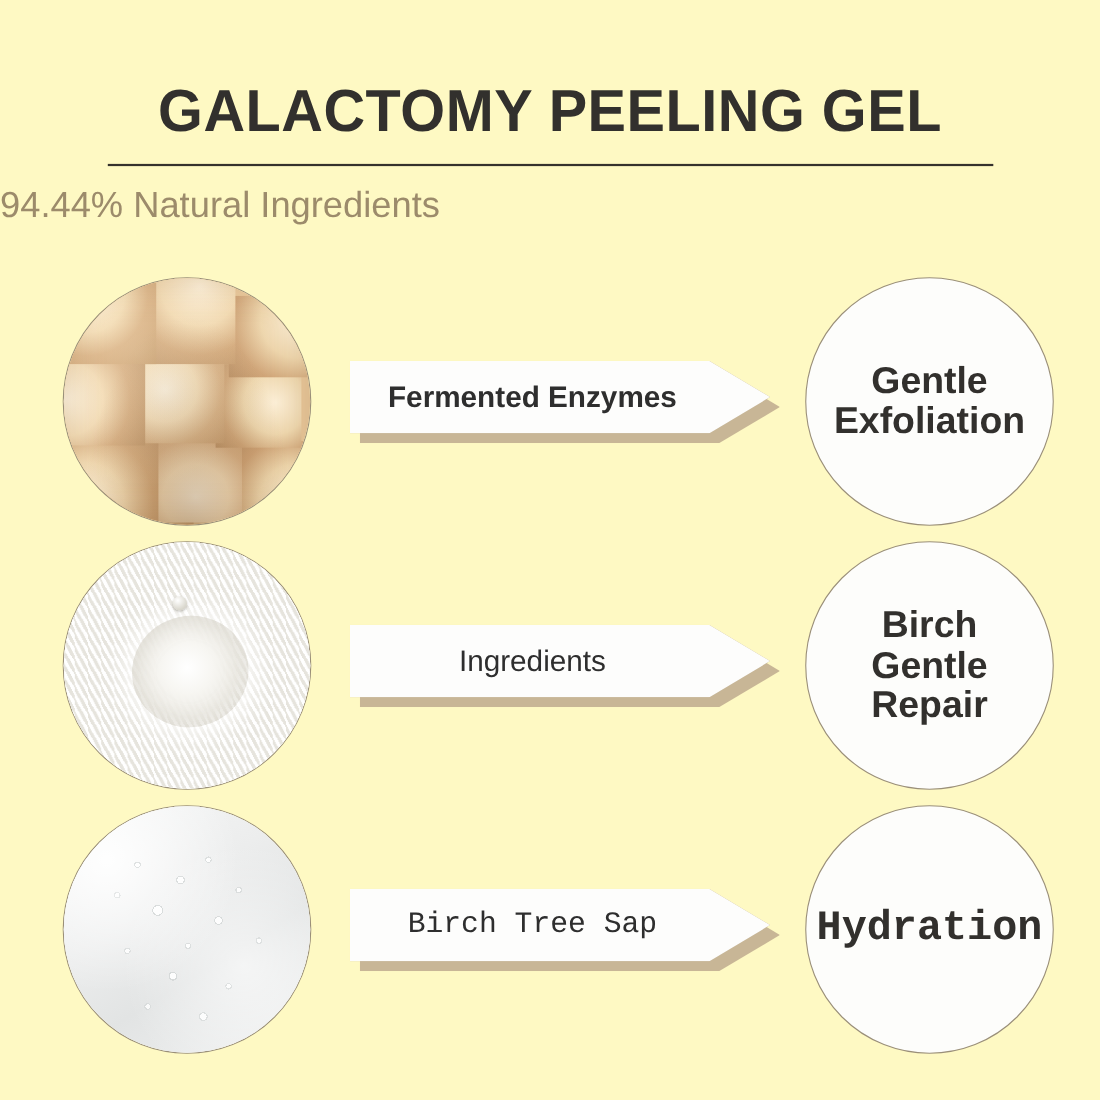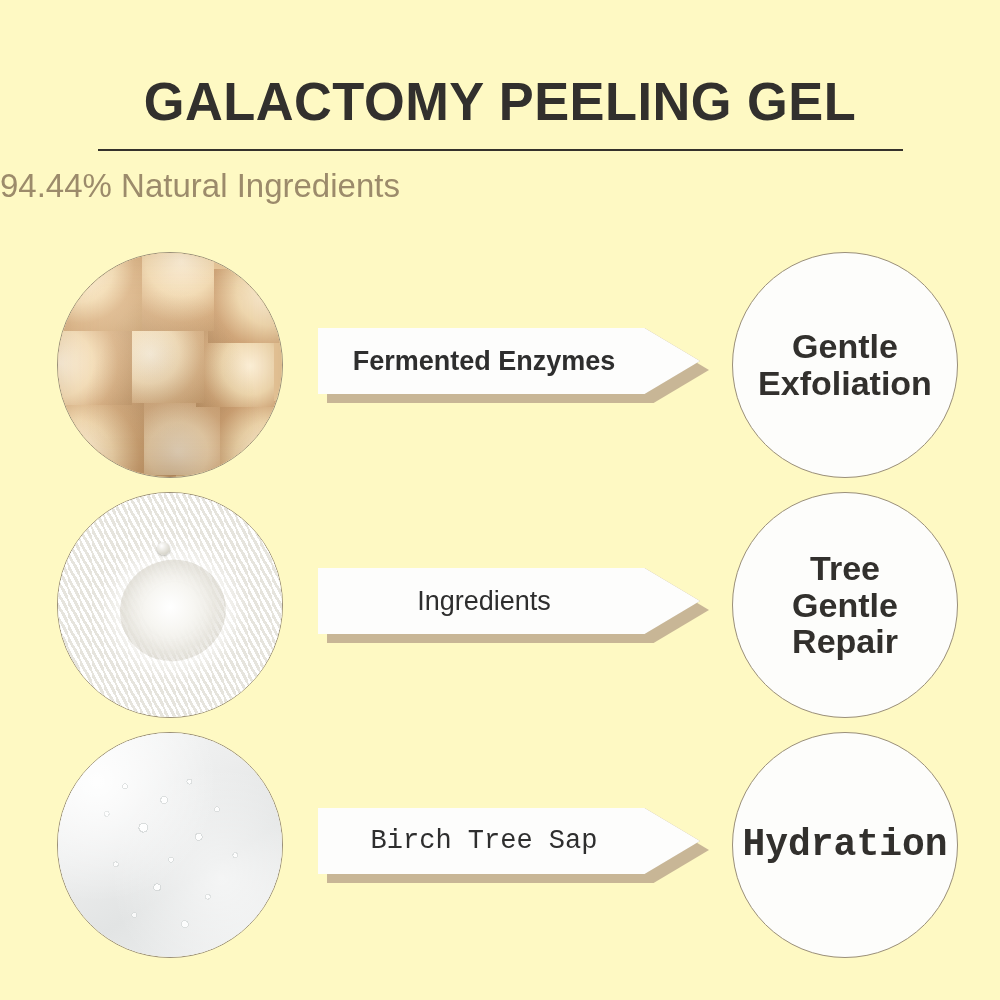--- a/index.html
+++ b/index.html
@@ -311,21 +311,21 @@
       </div>
     </div>
     <div class="banner-wrap">
       <div class="banner-shadow"></div>
       <div class="banner-border"></div>
       <div class="banner-face"></div>
       <div class="banner-label regular">Ingredients</div>
     </div>
     <div class="benefit-circle">
       <div class="benefit-text size-3">
-        <div>Tree</div>
+        <div>Birch</div>
         <div>Gentle</div>
         <div>Repair</div>
       </div>
     </div>
   </div>
 
   <div class="row row-3">
     <div class="photo-circle">
       <div class="photo-inner tex-gel"></div>
     </div>

